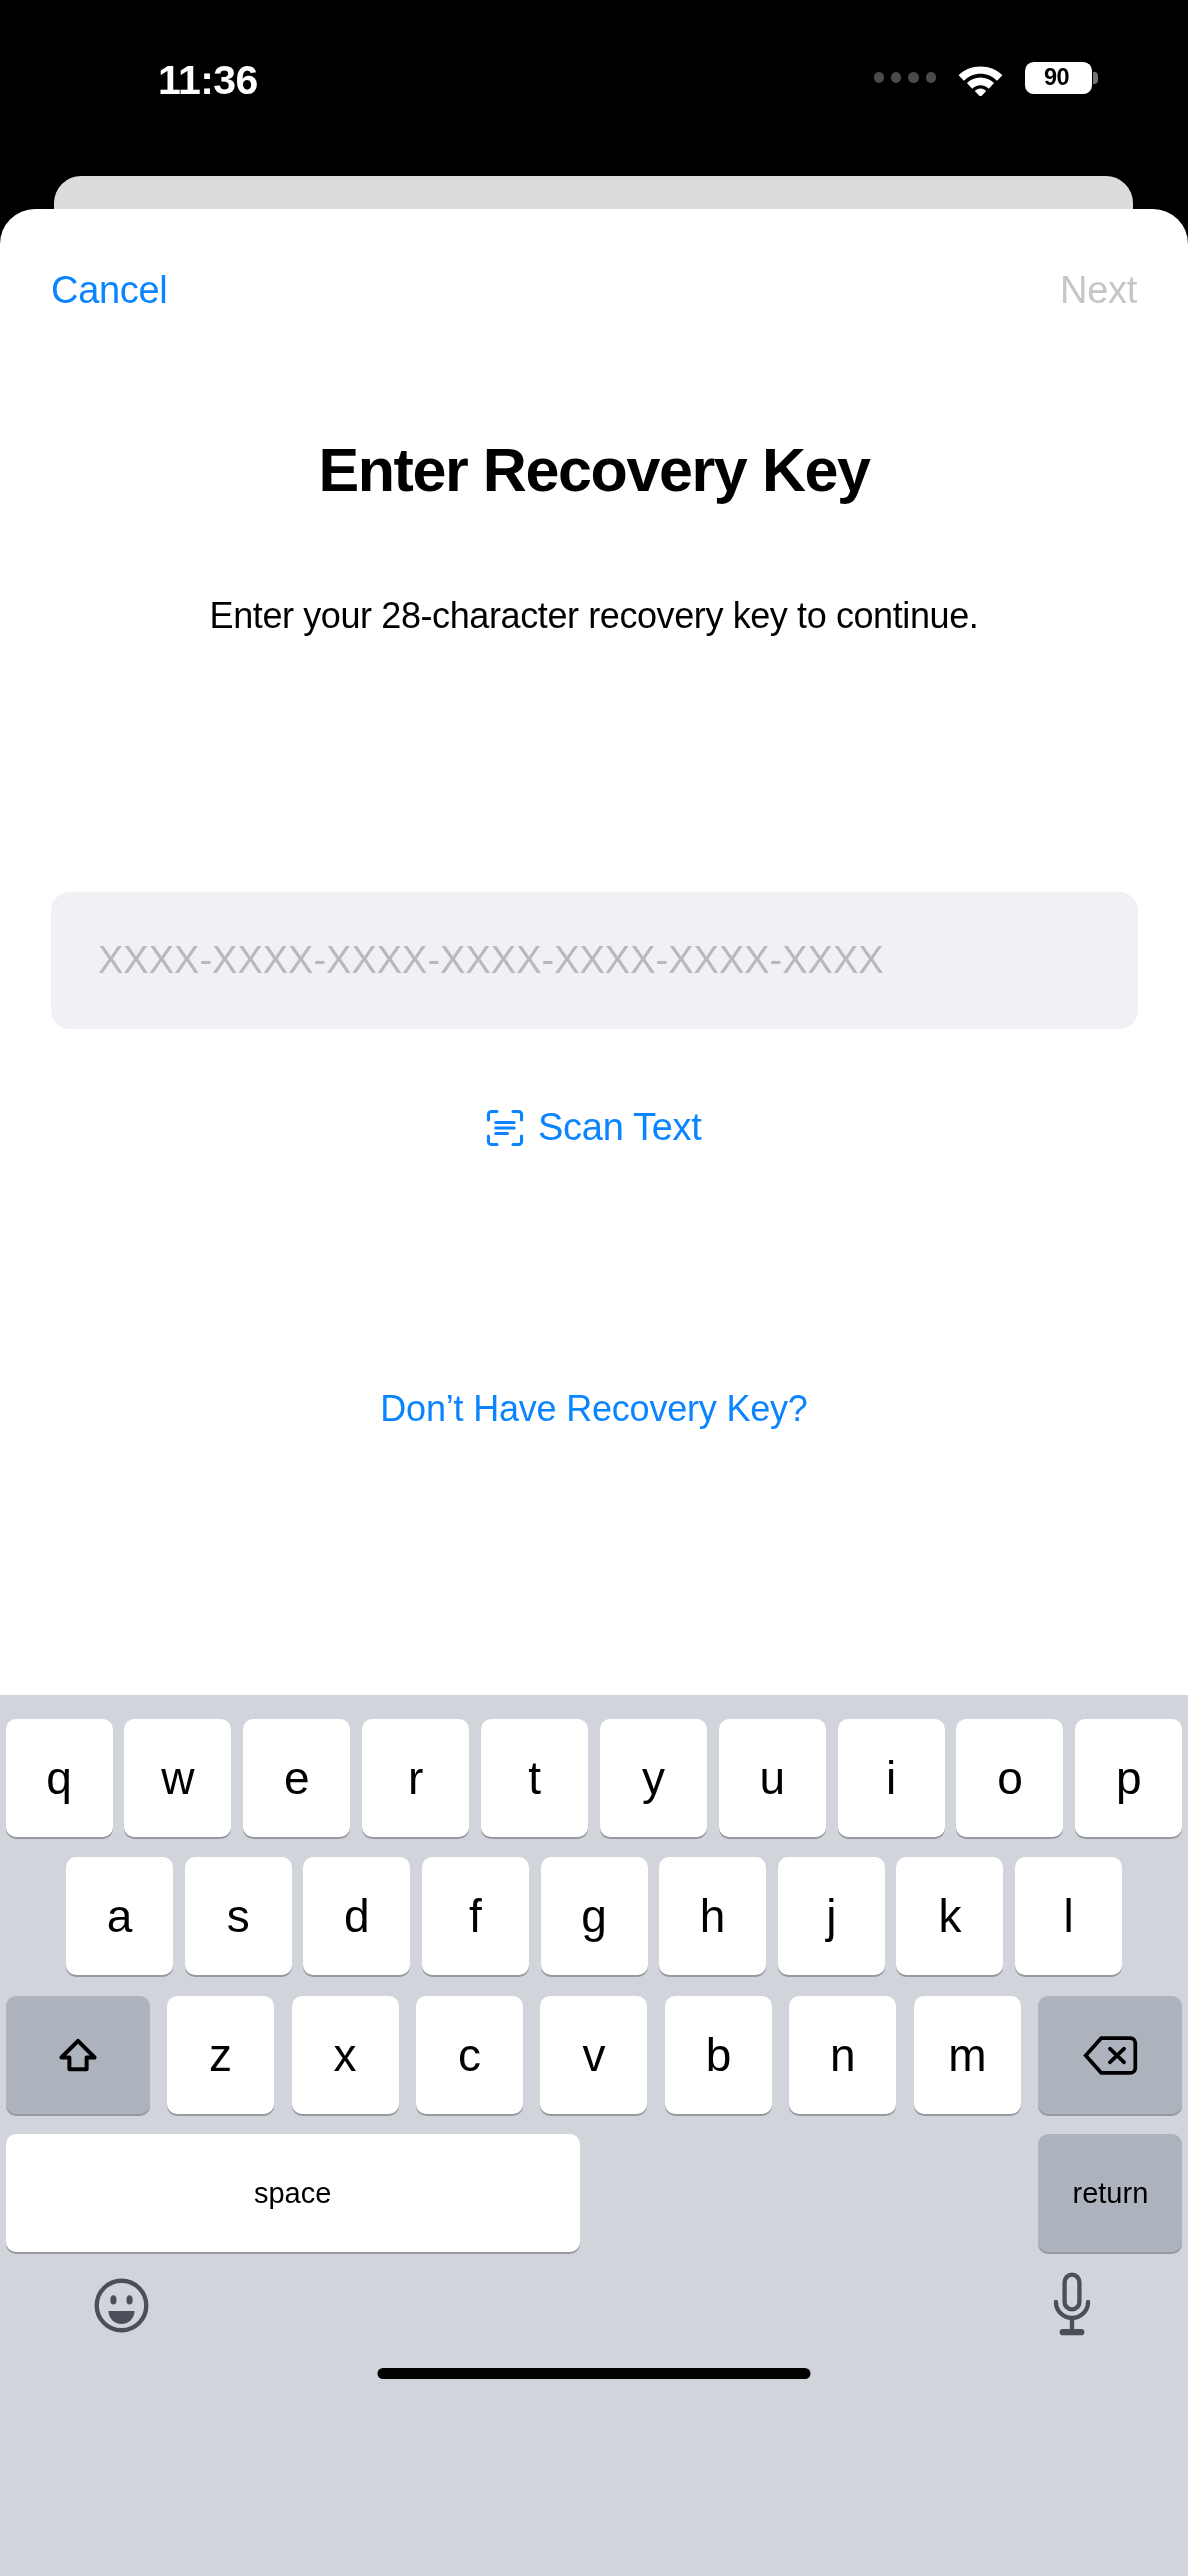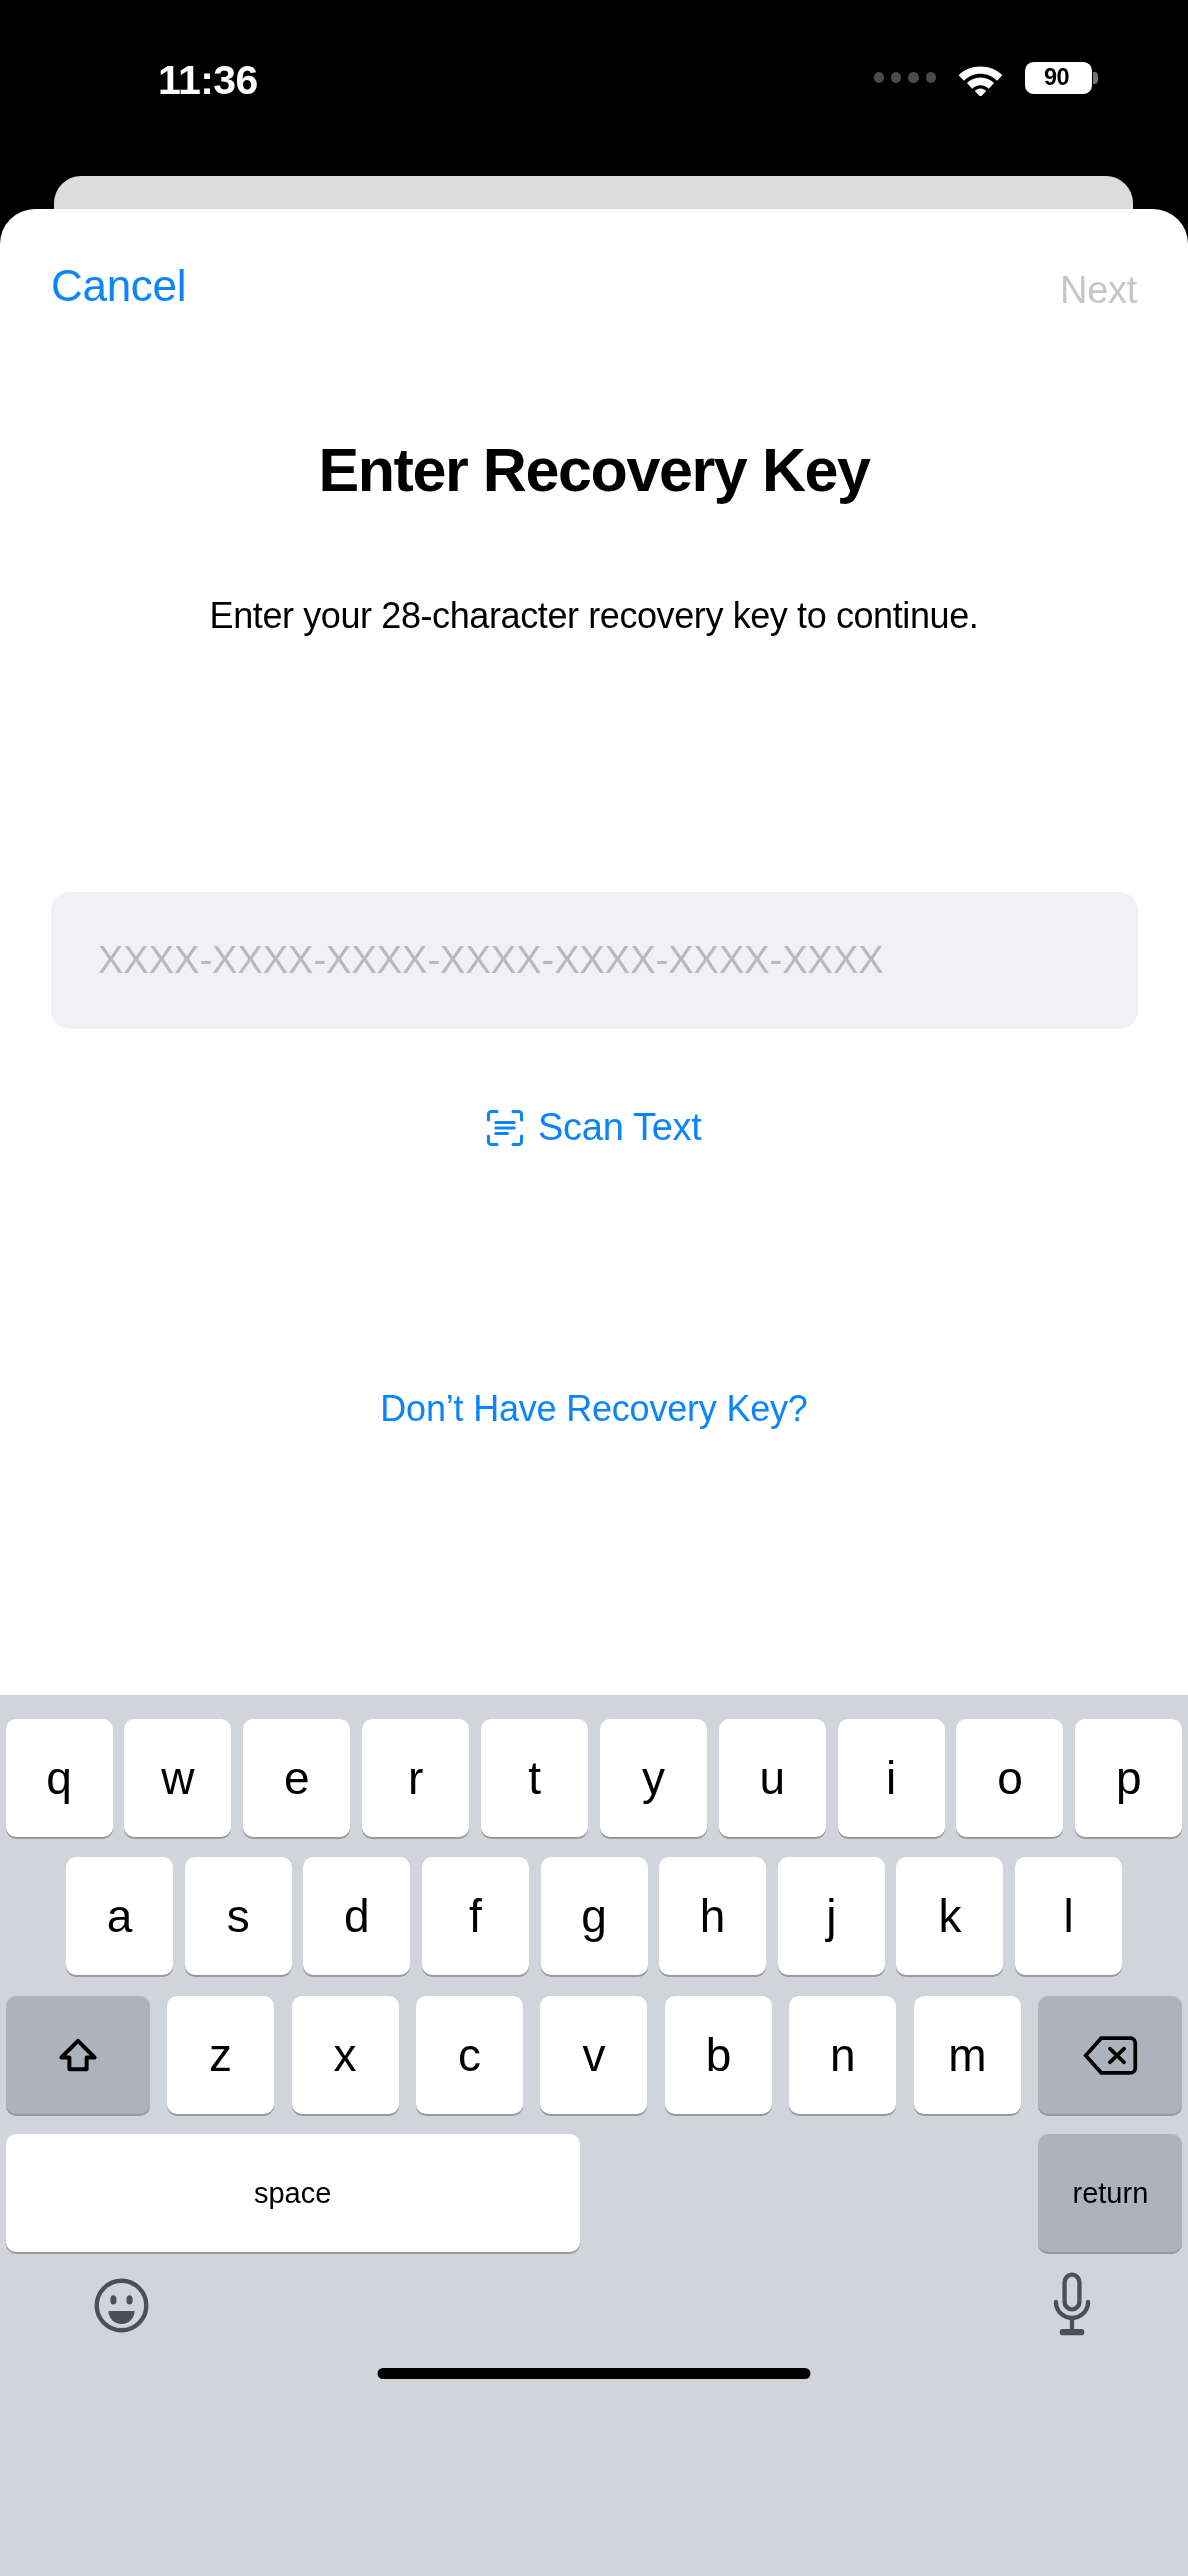--- a/index.html
+++ b/index.html
@@ -70,22 +70,22 @@
     border-radius:35px 35px 0 0;
     overflow:hidden;
   }
 
   
   #nav-bar {
     position:absolute; left:0; top:52px;
     width:1188px; height:74px;
   }
   #cancel-button {
-    position:absolute; left:51px; top:0;
-    font-size:44px; color:#0a84ff;
+    position:absolute; left:51px; top:8px;
+    font-size:38px; color:#0a84ff;
     letter-spacing:-0.3px;
     cursor:pointer;
   }
   #next-button {
     position:absolute; right:51px; top:8px;
     font-size:38px; color:#c6c6c8;
     letter-spacing:-0.3px;
     cursor:default;
   }
 

